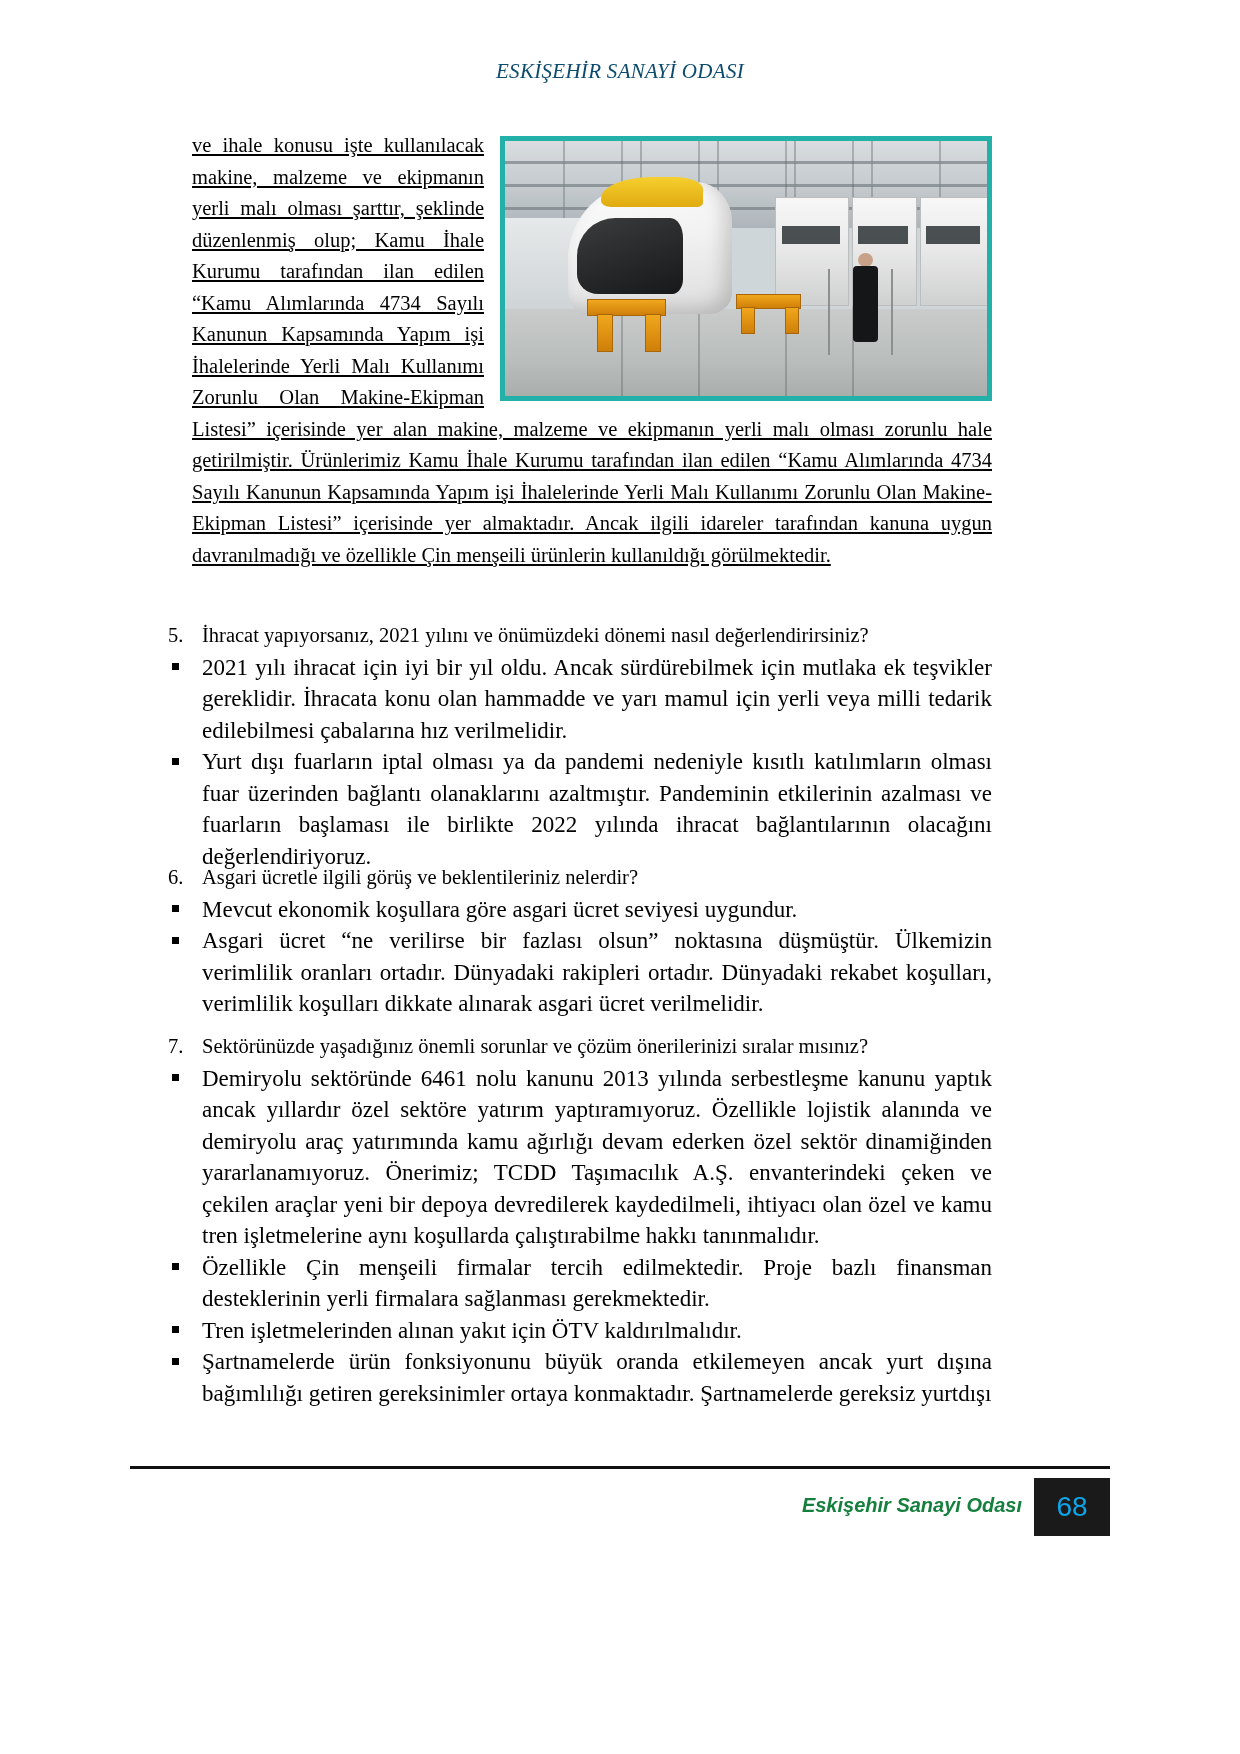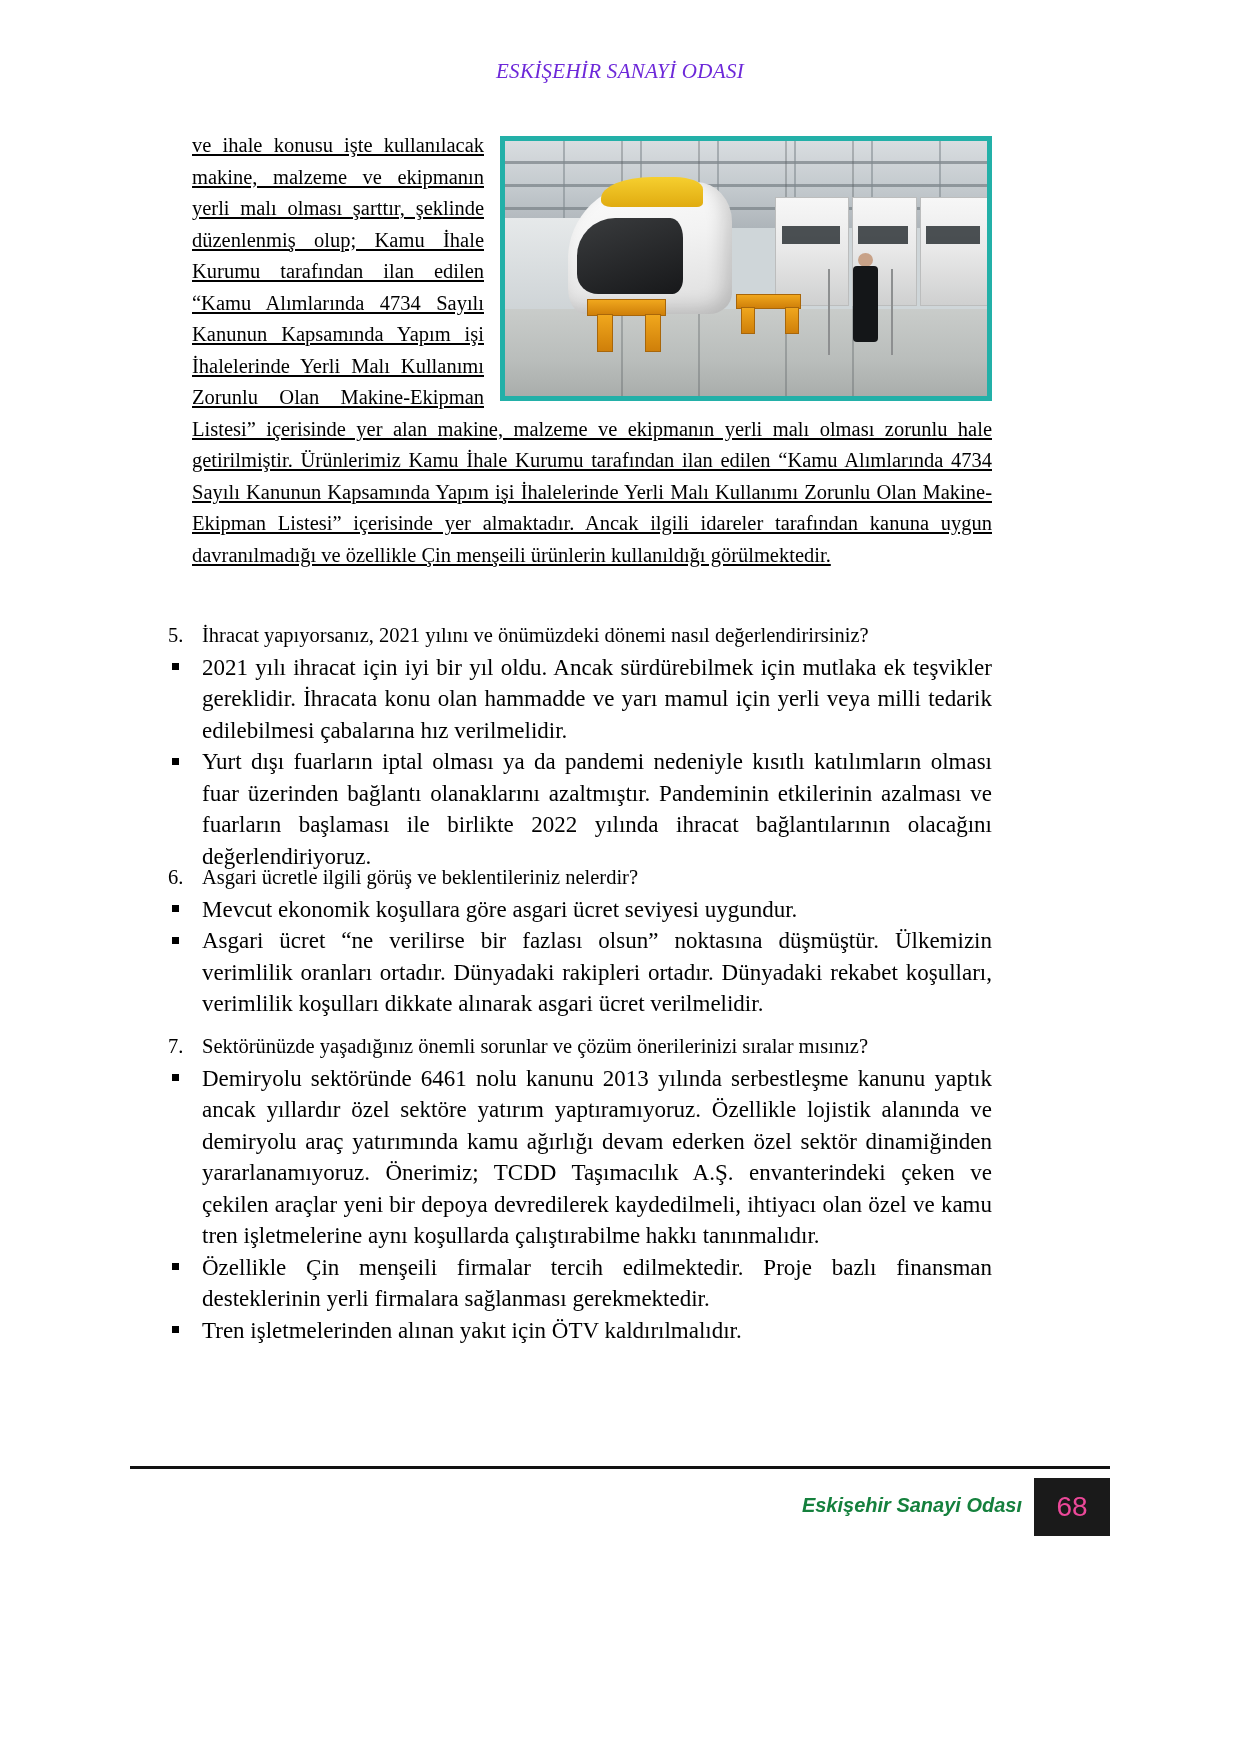--- a/index.html
+++ b/index.html
@@ -24,21 +24,21 @@
     background: #ffffff;
   }
 
   
   .header {
     position: absolute;
     top: 58px;
     left: 0;
     width: 1240px;
     text-align: center;
-    color: #6d28d9;
+    color: #0c4a6e;
     font-style: italic;
   }
   .header-title {
     font-size: 21px;
     letter-spacing: 0.3px;
     line-height: 1.25;
     font-weight: normal;
   }
   .header-subtitle {
     font-size: 19px;
@@ -228,21 +228,21 @@
     color: #15803d;
     white-space: nowrap;
   }
   .footer-pagebox {
     position: absolute;
     right: 0;
     top: 0;
     width: 76px;
     height: 58px;
     background: #1a1a1a;
-    color: #ec4899;
+    color: #0ea5e9;
     display: flex;
     align-items: center;
     justify-content: center;
     font-family: "Liberation Sans", sans-serif;
     font-size: 28px;
   }
 </style>
 </head>
 <body>
 
@@ -344,20 +344,24 @@
       <div class="b-text">Demiryolu sektöründe 6461 nolu kanunu 2013 yılında serbestleşme kanunu yaptık ancak yıllardır özel sektöre yatırım yaptıramıyoruz. Özellikle lojistik alanında ve demiryolu araç yatırımında kamu ağırlığı devam ederken özel sektör dinamiğinden yararlanamıyoruz. Önerimiz; TCDD Taşımacılık A.Ş. envanterindeki çeken ve çekilen araçlar yeni bir depoya devredilerek kaydedilmeli, ihtiyacı olan özel ve kamu tren işletmelerine aynı koşullarda çalıştırabilme hakkı tanınmalıdır.</div>
     </div>
     <div class="b-item">
       <div class="b-mark"><span class="sq"></span></div>
       <div class="b-text">Özellikle Çin menşeili firmalar tercih edilmektedir. Proje bazlı finansman desteklerinin yerli firmalara sağlanması gerekmektedir.</div>
     </div>
     <div class="b-item">
       <div class="b-mark"><span class="sq"></span></div>
       <div class="b-text">Tren işletmelerinden alınan yakıt için ÖTV kaldırılmalıdır.</div>
     </div>
+    <div class="b-item">
+      <div class="b-mark"><span class="sq"></span></div>
+      <div class="b-text">Şartnamelerde ürün fonksiyonunu büyük oranda etkilemeyen ancak yurt dışına bağımlılığı getiren gereksinimler ortaya konmaktadır. Şartnamelerde gereksiz yurtdışı</div>
+    </div>
   </div>
 
   <div class="footer-rule"></div>
   <div class="footer">
     <div class="footer-label">Eskişehir Sanayi Odası</div>
     <div class="footer-pagebox">68</div>
   </div>
 
 </div>
 

